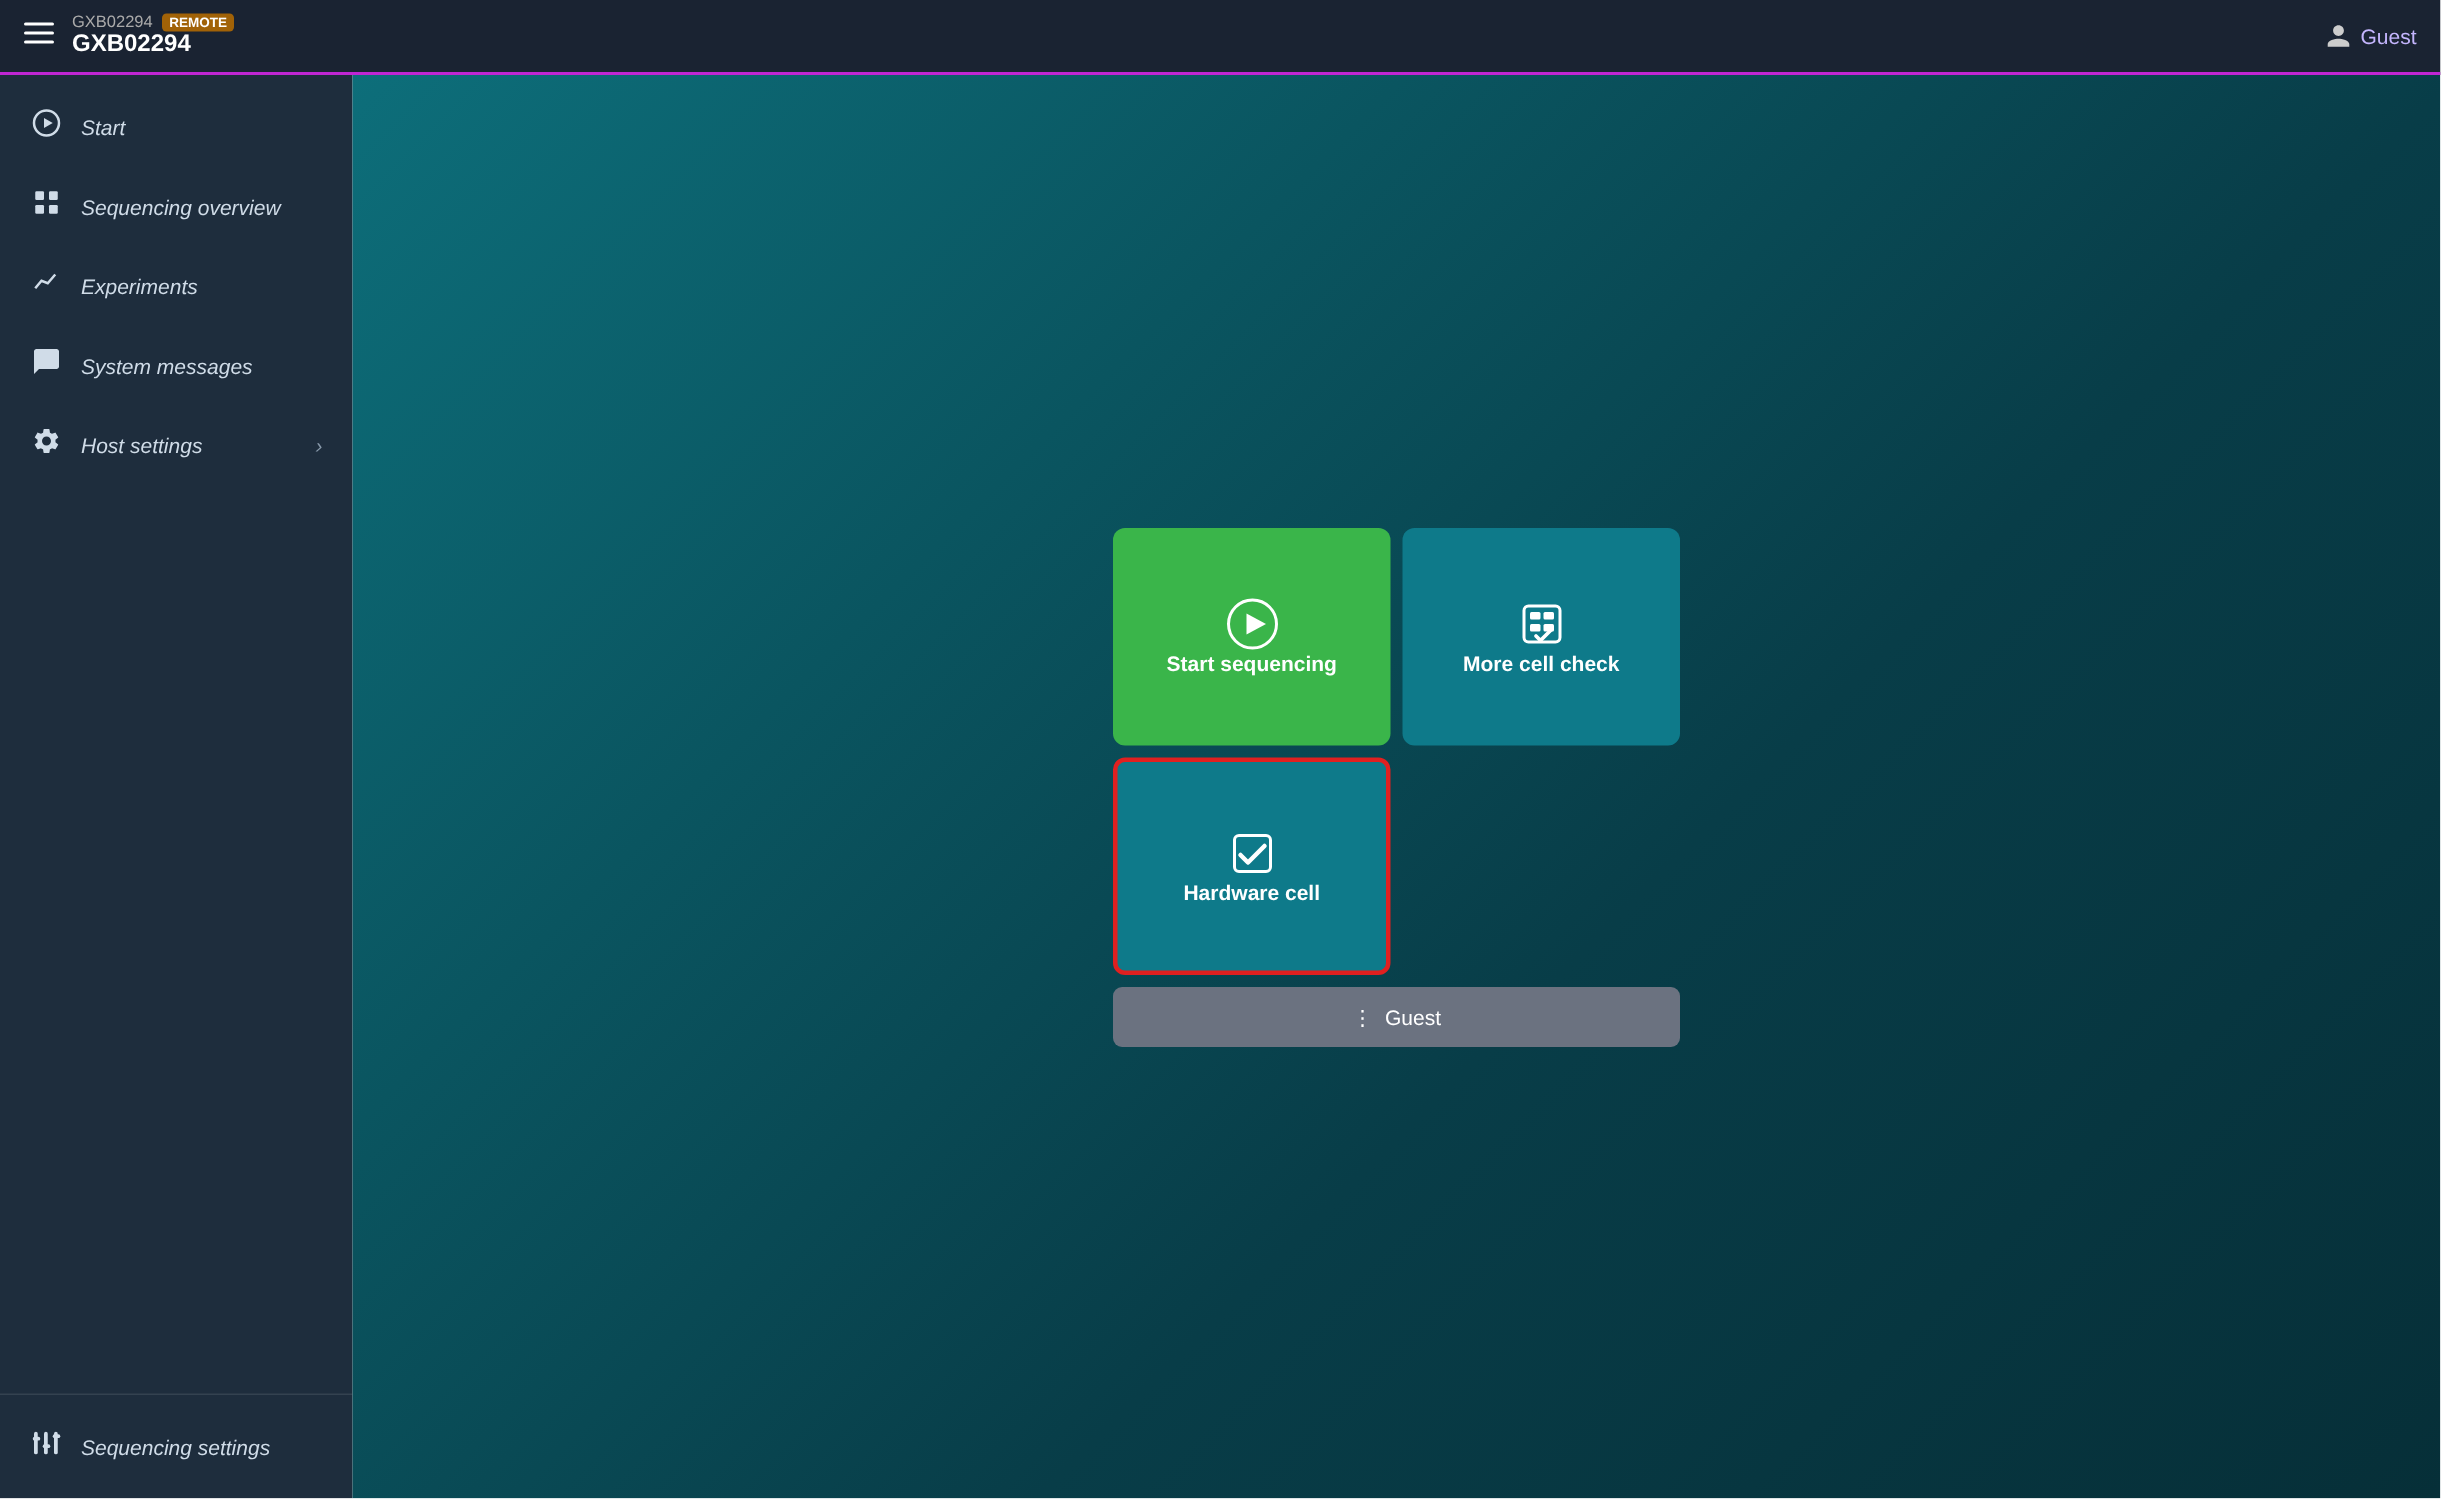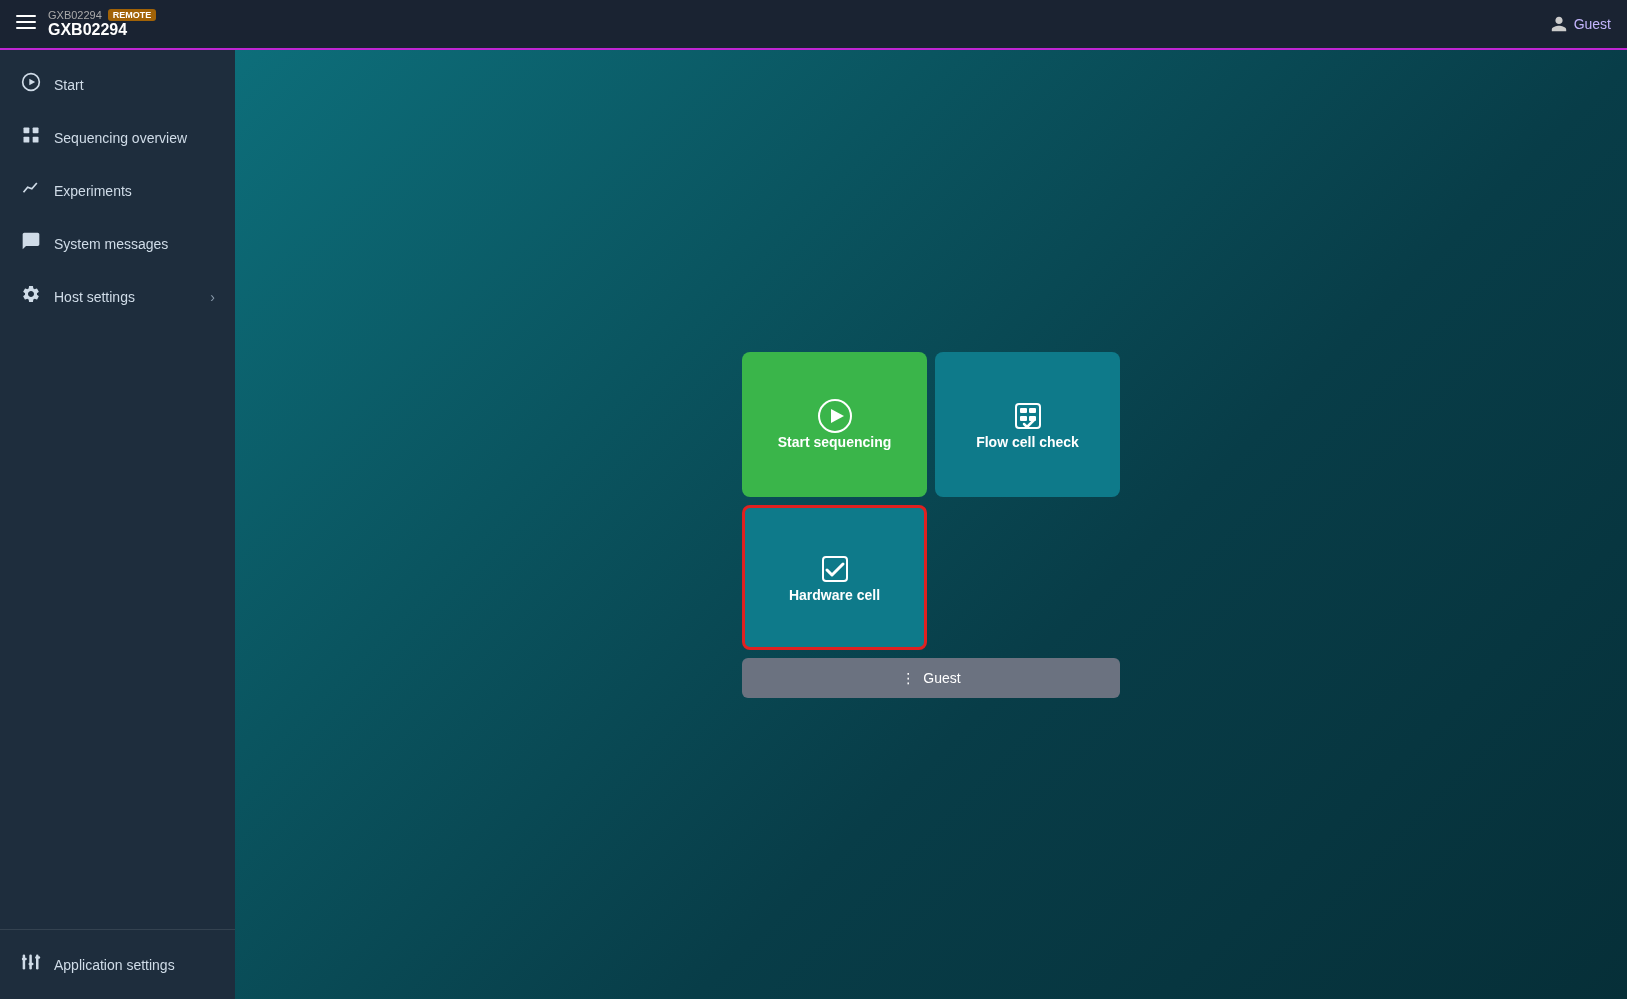--- a/index.html
+++ b/index.html
@@ -93,20 +93,21 @@
     .sidebar-item {
       display: flex;
       align-items: center;
       gap: 12px;
       padding: 14px 20px;
       color: #d0dce8;
       cursor: pointer;
       font-size: 14px;
       transition: background 0.15s;
       position: relative;
+      font-style: italic;
     }
     .sidebar-icon {
       font-size: 18px;
       width: 22px;
       text-align: center;
       flex-shrink: 0;
     }
     .sidebar-item-label {
       flex: 1;
     }
@@ -286,21 +287,21 @@
         <span class="sidebar-icon">
           <svg width="20" height="20" viewBox="0 0 24 24" fill="#d0dce8">
             <rect x="2" y="3" width="3" height="18" rx="1.5"></rect>
             <rect x="10" y="3" width="3" height="18" rx="1.5"></rect>
             <rect x="18" y="3" width="3" height="18" rx="1.5"></rect>
             <rect x="1" y="7" width="6" height="3" rx="1.5"></rect>
             <rect x="9" y="13" width="6" height="3" rx="1.5"></rect>
             <rect x="17" y="5" width="6" height="3" rx="1.5"></rect>
           </svg>
         </span>
-        <span class="sidebar-item-label">Application settings</span>
+        <span class="sidebar-item-label">Sequencing settings</span>
       </div>
 
     </div>
   </div>
 
   <div class="content">
     <div class="tiles-container">
       <div class="tiles-grid">
 
         <div class="tile tile-green">
@@ -318,21 +319,21 @@
           <span class="svg-icon">
             <svg width="36" height="36" viewBox="0 0 36 36" fill="white">
               <rect x="6" y="6" width="24" height="24" rx="3" stroke="white" stroke-width="2" fill="none"></rect>
               <rect x="10" y="10" width="7" height="5" rx="1" fill="white"></rect>
               <rect x="19" y="10" width="7" height="5" rx="1" fill="white"></rect>
               <rect x="10" y="18" width="7" height="5" rx="1" fill="white"></rect>
               <rect x="19" y="18" width="7" height="5" rx="1" fill="white"></rect>
               <polyline points="14,26 17,29 24,22" stroke="white" stroke-width="2.5" fill="none" stroke-linecap="round" stroke-linejoin="round"></polyline>
             </svg>
           </span>
-          <span class="tile-label">Flow cell check</span>
+          <span class="tile-label">More cell check</span>
         </div>
 
         <div class="tile tile-hardware">
           <span class="svg-icon">
             <svg width="36" height="36" viewBox="0 0 36 36" fill="white">
               <rect x="6" y="6" width="24" height="24" rx="3" stroke="white" stroke-width="2" fill="none"></rect>
               <polyline points="10,19 15,24 26,13" stroke="white" stroke-width="3" fill="none" stroke-linecap="round" stroke-linejoin="round"></polyline>
             </svg>
           </span>
           <span class="tile-label">Hardware cell</span>

